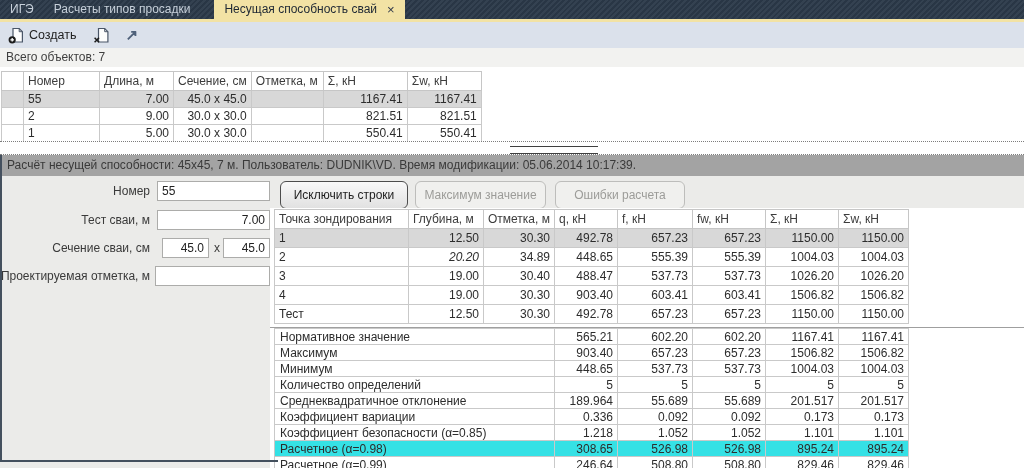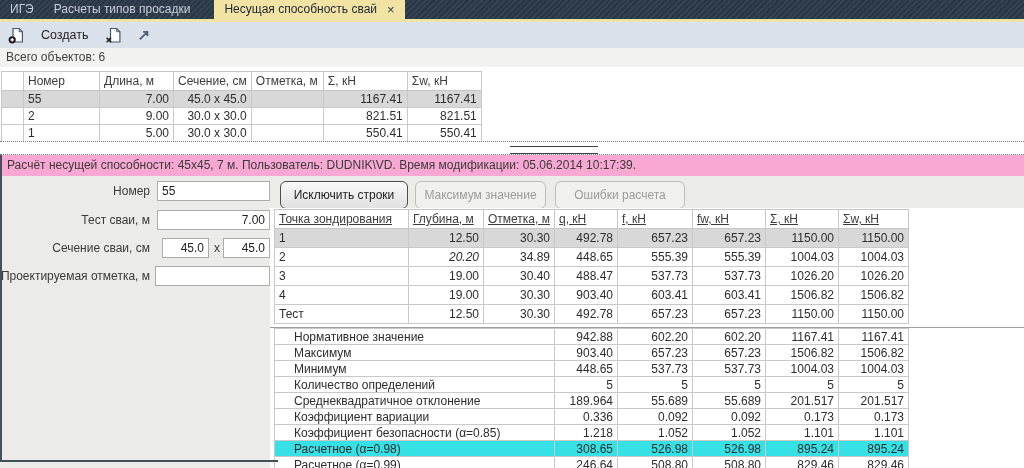--- a/index.html
+++ b/index.html
@@ -11,21 +11,21 @@
           background-image:repeating-linear-gradient(135deg,rgba(255,255,255,.045) 0 2px,rgba(0,0,0,.05) 2px 4px);
           display:flex;align-items:stretch;}
   .tab{line-height:19px;padding:0 10px;color:#c7d0da;font-size:12px;white-space:nowrap;cursor:default;}
   .tab.active{background:#f2e2a4;color:#1d2733;margin-left:14px;display:flex;align-items:center;}
   .tab .close{margin-left:10px;font-size:13px;line-height:19px;color:#30394a;}
   .tabstrip{position:absolute;top:19px;left:0;width:1024px;height:3px;background:#f2e2a4;}
 
   
   .toolbar{position:absolute;top:22px;left:0;width:1024px;height:26px;background:#dbe1eb;
            display:flex;align-items:center;padding-left:5px;box-sizing:border-box;}
-  .tbtn{display:flex;align-items:center;height:22px;padding:0 3px;color:#222;gap:12px;}
+  .tbtn{display:flex;align-items:center;height:22px;padding:0 3px;color:#222;}
   .tbtn svg{display:block;}
   .tbtn .lbl{margin-left:4px;font-size:12.5px;}
   .tbtn.gap{margin-left:10px;}
   .arrowglyph{font-size:15px;font-weight:bold;color:#4f617a;line-height:20px;}
 
   
   .statusrow{position:absolute;top:48px;left:0;width:1024px;height:19px;background:#f2f2f0;
              line-height:19px;padding-left:6px;box-sizing:border-box;color:#3f3f3f;}
 
   
@@ -43,21 +43,21 @@
   .top-grid th{height:18px;}
   .top-grid td{height:16px;}
 
   
   .splitter{position:absolute;top:141px;left:0;width:1024px;height:14px;background:#fff;
             border-top:1px dotted #7d7d7d;border-bottom:1px dotted #7d7d7d;box-sizing:border-box;}
   .grip{position:absolute;left:510px;top:4px;width:88px;height:6px;
         border-top:1px solid #3f3f3f;border-bottom:1px solid #3f3f3f;}
 
   
-  .infobar{position:absolute;top:155px;left:0;width:1024px;height:21px;background:#f9a8d4;
+  .infobar{position:absolute;top:155px;left:0;width:1024px;height:21px;background:#a3a3a3;
            line-height:21px;padding-left:7px;box-sizing:border-box;color:#3a3a3a;}
 
   
   .lower{position:absolute;top:176px;left:0;width:1024px;height:292px;}
   .form-panel{position:absolute;left:0;top:0;width:270px;height:292px;background:#ebebe9;}
   .btnstrip{position:absolute;left:270px;top:0;width:754px;height:32px;background:#ebebe9;}
   .white-area{position:absolute;left:270px;top:32px;width:754px;height:260px;background:#fff;overflow:hidden;}
 
   
   .frame-left{position:absolute;left:0;top:155px;width:2px;height:307px;background:#44505e;}
@@ -79,26 +79,26 @@
   .btn{position:absolute;top:5px;height:28px;border-radius:6px;font-family:"Liberation Sans",sans-serif;
        font-size:12px;padding:4px;box-sizing:border-box;}
   .btn.on{border:1px solid #4d4d4d;background:linear-gradient(#f9f9f9,#e1e1e1);color:#1e1e1e;}
   .btn.off{border:1px solid #bdbdbb;background:#f0f0ee;color:#9c9c99;}
   #btn-rows{left:10px;width:128px;}
   #btn-value{left:145px;width:131px;}
   #btn-errors{left:285px;width:130px;}
 
   
   .pts-grid{position:absolute;left:4px;top:1px;}
-  .pts-grid th{height:18px;text-decoration:underline;}
+  .pts-grid th{height:18px;}
   .pts-grid td{height:18px;}
   .tables-sep{position:absolute;left:0;top:119px;width:754px;height:1px;background:#9f9f9f;}
   .sum-grid{position:absolute;left:4px;top:120px;}
   .sum-grid td{height:15px;}
-  .sum-grid td.lbl{text-align:left;padding-left:19px;}
+  .sum-grid td.lbl{text-align:left;padding-left:5px;}
   .sum-grid td.num{text-align:right;}
 </style>
 </head>
 <body>
 
 <div class="screen">
 
   <div class="tabbar">
     <div class="tab">ИГЭ</div>
     <div class="tab">Расчеты типов просадки</div>
@@ -128,21 +128,21 @@
           <path d="M11.7 1.5 v3.2 h3.2" fill="none" stroke="#4a5668" stroke-width="1"></path>
           <path d="M1.6 10.8 L6 15.2 M6 10.8 L1.6 15.2" stroke="#1c1c1c" stroke-width="1.5"></path>
         </svg>
       </span>
     </div>
     <div class="tbtn gap">
       <span class="arrowglyph">↗</span>
     </div>
   </div>
 
-  <div class="statusrow">Всего объектов: 6</div>
+  <div class="statusrow">Всего объектов: 7</div>
 
   <div class="toptable-region">
     <table class="grid top-grid">
       <colgroup>
         <col style="width:22px">
           <col style="width:76px">
           <col style="width:74px">
         <col style="width:75px">
           <col style="width:72px">
           <col style="width:84px">
@@ -311,21 +311,21 @@
           <col style="width:280px">
             <col style="width:63px">
             <col style="width:75px">
           <col style="width:73px">
             <col style="width:73px">
             <col style="width:70px">
         </colgroup>
         <tbody>
             <tr>
               <td class="lbl">Нормативное значение</td>
-              <td class="num">942.88</td>
+              <td class="num">565.21</td>
               <td class="num">602.20</td>
               <td class="num">602.20</td>
               <td class="num">1167.41</td>
               <td class="num">1167.41</td>
             </tr>
             <tr>
               <td class="lbl">Максимум</td>
               <td class="num">903.40</td>
               <td class="num">657.23</td>
               <td class="num">657.23</td>

